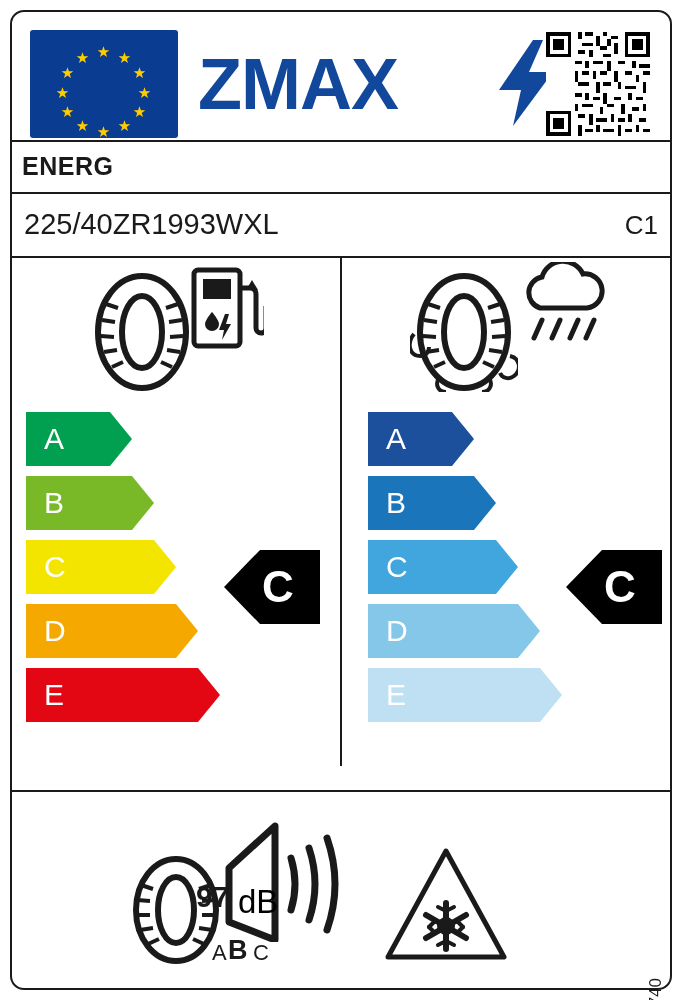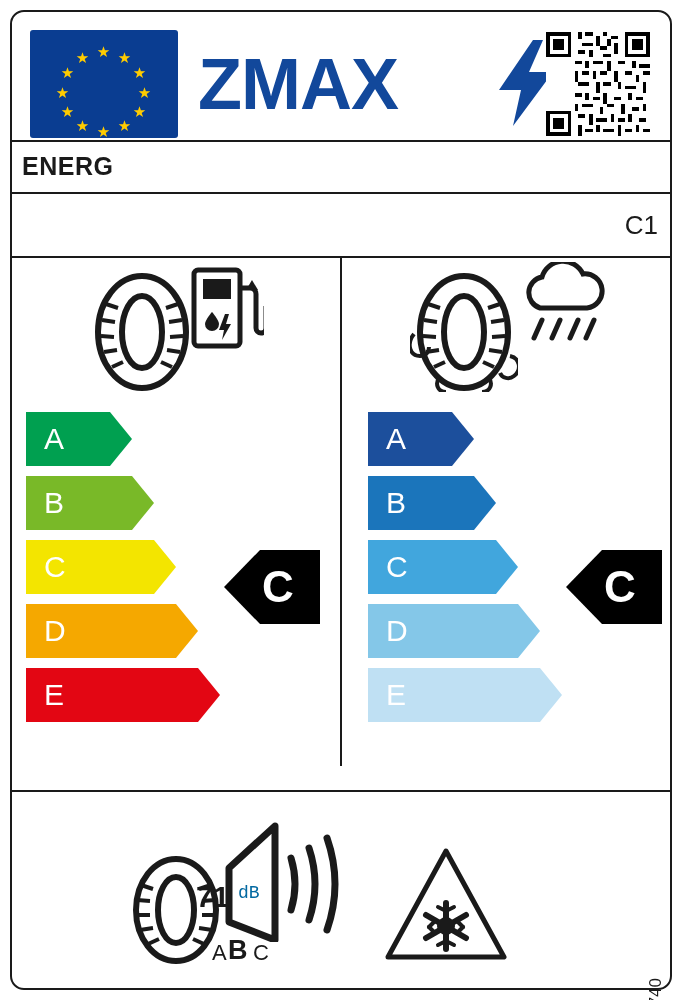--- a/index.html
+++ b/index.html
@@ -194,23 +194,22 @@
     background: #1a1a1a;
   }
   .db-value {
     position: absolute;
     font-size: 30px;
     font-weight: bold;
     color: #1a1a1a;
   }
   .db-unit {
     position: absolute;
-    font-size: 18px;
-    color: #0369a1;
-    font-family: Liberation Mono, monospace;
+    font-size: 33px;
+    color: #000000;
   }
   .noiseclass {
     position: absolute;
     font-size: 22px;
     color: #1a1a1a;
   }
   .noiseclass b {
     font-size: 27px;
   }
   .date {
@@ -335,20 +334,21 @@
           <rect x="27" y="27" width="2" height="1"></rect>
       </g>
     </svg>
   </div>
 
   <div class="sep" style="left:12px; top:140px; width:658px; height:2px;"></div>
   <div class="sep" style="left:12px; top:192px; width:658px; height:2px;"></div>
   <div class="sep" style="left:12px; top:256px; width:658px; height:2px;"></div>
 
   <div class="brand">ENERG</div>
+  <div class="size">225/40ZR1993WXL</div>
   <div class="classcode">C1</div>
 
   <div class="vdiv"></div>
 
   <svg class="pictogram" style="left:88px; top:272px; width:108px; height:120px;" viewBox="0 0 108 120">
     <ellipse cx="54" cy="60" rx="44" ry="56" fill="none" stroke="#1a1a1a" stroke-width="6"></ellipse>
     <ellipse cx="54" cy="60" rx="20" ry="36" fill="none" stroke="#1a1a1a" stroke-width="6"></ellipse>
     <g stroke="#1a1a1a" stroke-width="4">
       <line x1="18" y1="32" x2="30" y2="36"></line>
       <line x1="14" y1="48" x2="27" y2="50"></line>
@@ -526,21 +526,21 @@
 
   <svg class="pictogram" style="left:185px; top:822px; width:160px; height:120px;" viewBox="0 0 160 120">
     <path d="M90 4 L44 46 L44 100 L90 118 Z" fill="#ffffff" stroke="#1a1a1a" stroke-width="7" stroke-linejoin="round"></path>
     <g fill="none" stroke="#1a1a1a" stroke-width="7" stroke-linecap="round">
       <path d="M106 36 q8 26 0 52"></path>
       <path d="M124 26 q12 36 0 72"></path>
       <path d="M142 16 q16 46 0 92"></path>
     </g>
   </svg>
 
-  <div class="db-value" style="left:196px; top:880px;">71</div>
+  <div class="db-value" style="left:196px; top:880px;">97</div>
   <div class="db-unit" style="left:238px; top:883px;">dB</div>
 
   <div class="noiseclass" style="left:212px; top:940px;">A</div>
   <div class="noiseclass" style="left:228px; top:935px;"><b>B</b></div>
   <div class="noiseclass" style="left:253px; top:940px;">C</div>
 
   <svg class="pictogram" style="left:383px; top:845px; width:126px; height:120px;" viewBox="0 0 126 120">
     <path d="M63 6 L121 112 L5 112 Z" fill="#ffffff" stroke="#1a1a1a" stroke-width="5" stroke-linejoin="round"></path>
     <g stroke="#1a1a1a" stroke-width="6" stroke-linecap="round">
       <line x1="63" y1="58" x2="63" y2="104"></line>

